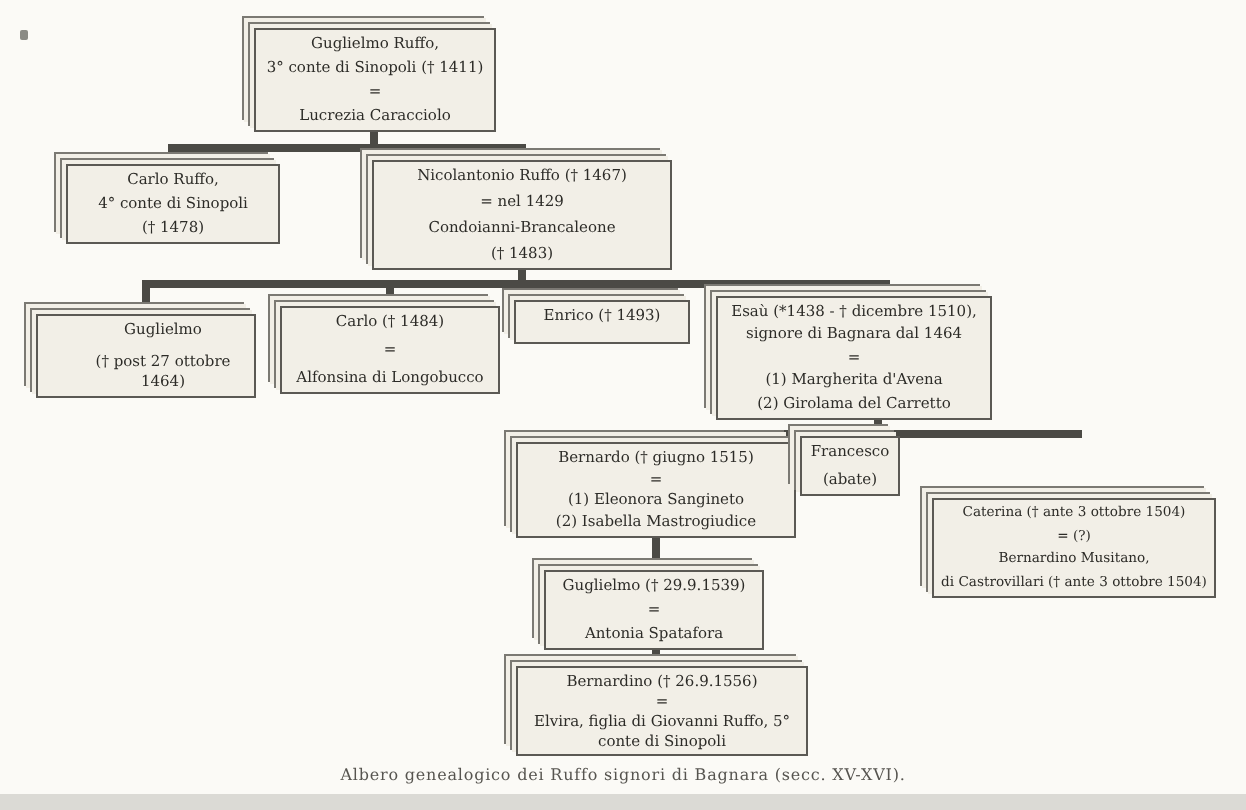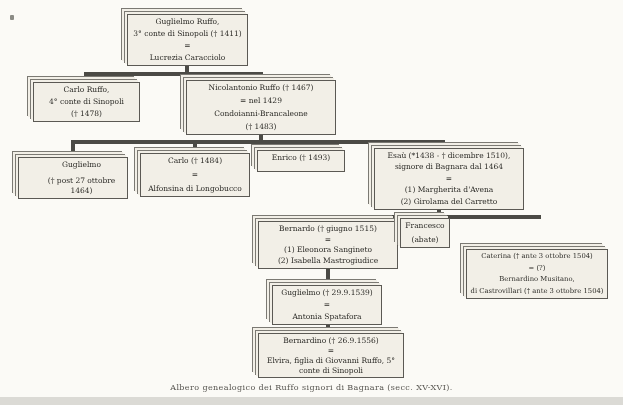--- a/index.html
+++ b/index.html
@@ -25,21 +25,21 @@
       -6px -6px 0 0 #7b7973;
   }
   .node .ln{display:block;}
   .node.small{font-size:6.8px;}
   .n1{left:127px;top:14px;width:121px;height:52px;}
   .n2{left:33px;top:82px;width:107px;height:40px;}
   .n3{left:186px;top:80px;width:150px;height:55px;}
   .n4{left:18px;top:157px;width:110px;height:42px;padding-left:20px;}
   .n5{left:140px;top:153px;width:110px;height:44px;}
   .n6{left:257px;top:150px;width:88px;height:22px;}
-  .n7{left:374px;top:148px;width:150px;height:62px;}
+  .n7{left:358px;top:148px;width:138px;height:62px;}
   .n8{left:258px;top:221px;width:140px;height:48px;}
   .n9{left:400px;top:218px;width:50px;height:30px;}
   .n10{left:466px;top:218px;width:142px;height:50px;margin-top:31px;}
   .n11{left:272px;top:285px;width:110px;height:40px;}
   .n12{left:258px;top:333px;width:146px;height:45px;}
 
   
   .cl{position:absolute;z-index:1;background:#4b4a45;}
   .c1{left:185px;top:66px;width:4px;height:6px;}
   .c2{left:84px;top:72px;width:179px;height:4px;}

